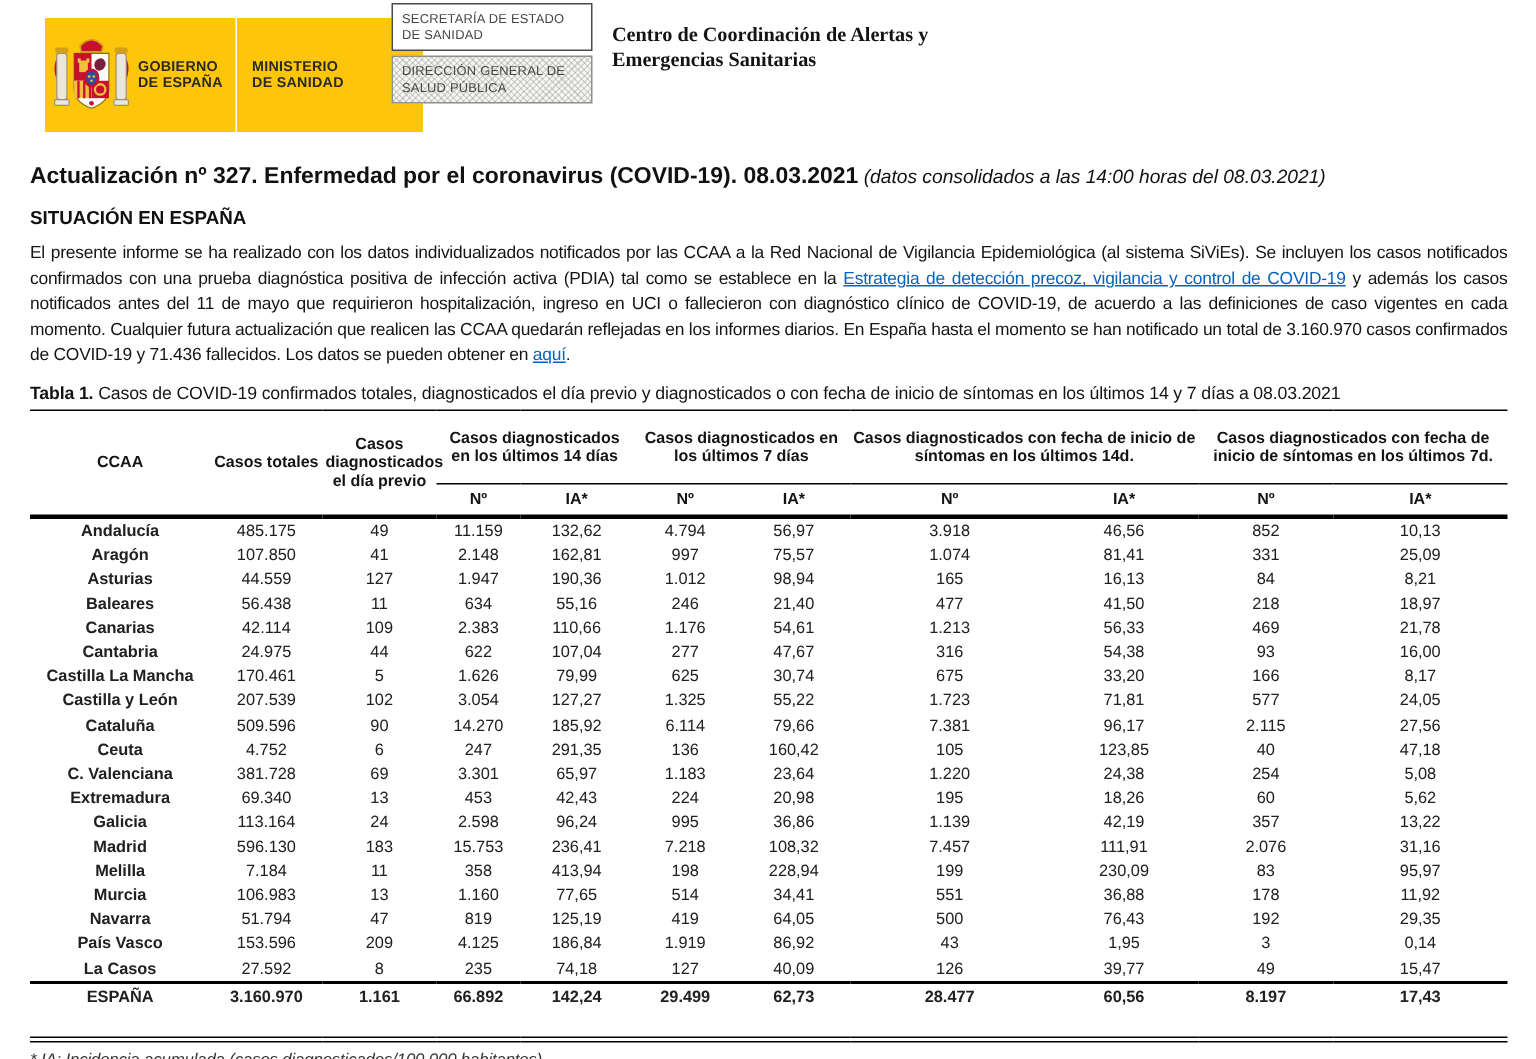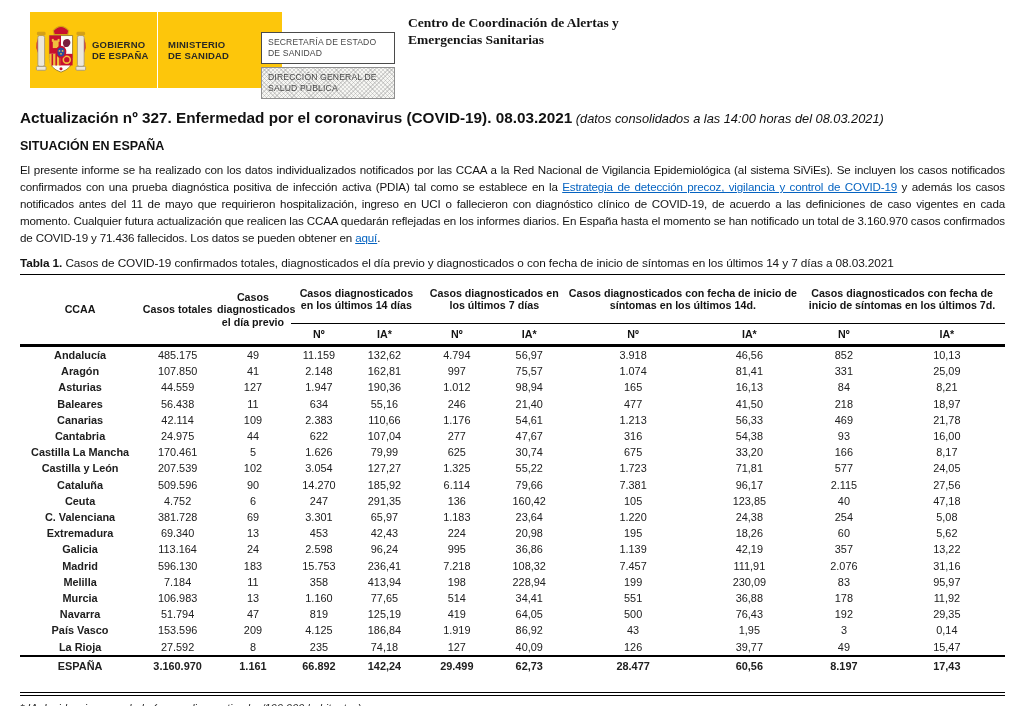--- a/index.html
+++ b/index.html
@@ -9,21 +9,21 @@
   
   .masthead{position:relative;height:96px;}
   .logo{position:absolute;left:30px;top:12px;width:252px;height:76px;background:#fdc60b;
         display:flex;align-items:center;}
   .escudo-wrap{flex:0 0 62px;display:flex;justify-content:center;align-items:center;}
   .logo-txt{font-size:9.5px;font-weight:bold;color:#2b2a24;line-height:11px;letter-spacing:.2px;}
   .logo-txt.gob{padding:0 8px 0 0;}
   .logo-div{width:1.5px;background:#fff;align-self:stretch;}
   .logo-txt.min{padding:0 8px 0 10px;}
 
-  .dept-boxes{position:absolute;left:261px;top:32px;width:134px;}
+  .dept-boxes{position:absolute;left:261px;top:2px;width:134px;}
   .dept-box{border:1.3px solid #4a4a4a;background:#fff;padding:4px 4px 5px 6px;
             font-size:8.6px;line-height:10.5px;color:#474747;letter-spacing:.15px;}
   .dept-box.hatched{margin-top:3px;border-color:#8f8f8f;background-color:#f6f6f3;
       background-image:repeating-linear-gradient(45deg,rgba(150,150,150,.35) 0 1px,transparent 1px 3px),
                        repeating-linear-gradient(-45deg,rgba(150,150,150,.35) 0 1px,transparent 1px 3px);}
 
   .ccaes{position:absolute;left:408px;top:15px;width:280px;
          font-family:"Liberation Serif","DejaVu Serif",serif;font-weight:bold;
          font-size:13.5px;line-height:16.5px;color:#141414;}
 
@@ -393,21 +393,21 @@
             <td>4.125</td>
             <td>186,84</td>
             <td>1.919</td>
             <td>86,92</td>
             <td>43</td>
             <td>1,95</td>
             <td>3</td>
             <td>0,14</td>
           </tr>
           <tr>
-            <td class="ccaa">La Rioja</td>
+            <td class="ccaa">La Casos</td>
             <td>27.592</td>
             <td>8</td>
             <td>235</td>
             <td>74,18</td>
             <td>127</td>
             <td>40,09</td>
             <td>126</td>
             <td>39,77</td>
             <td>49</td>
             <td>15,47</td>

